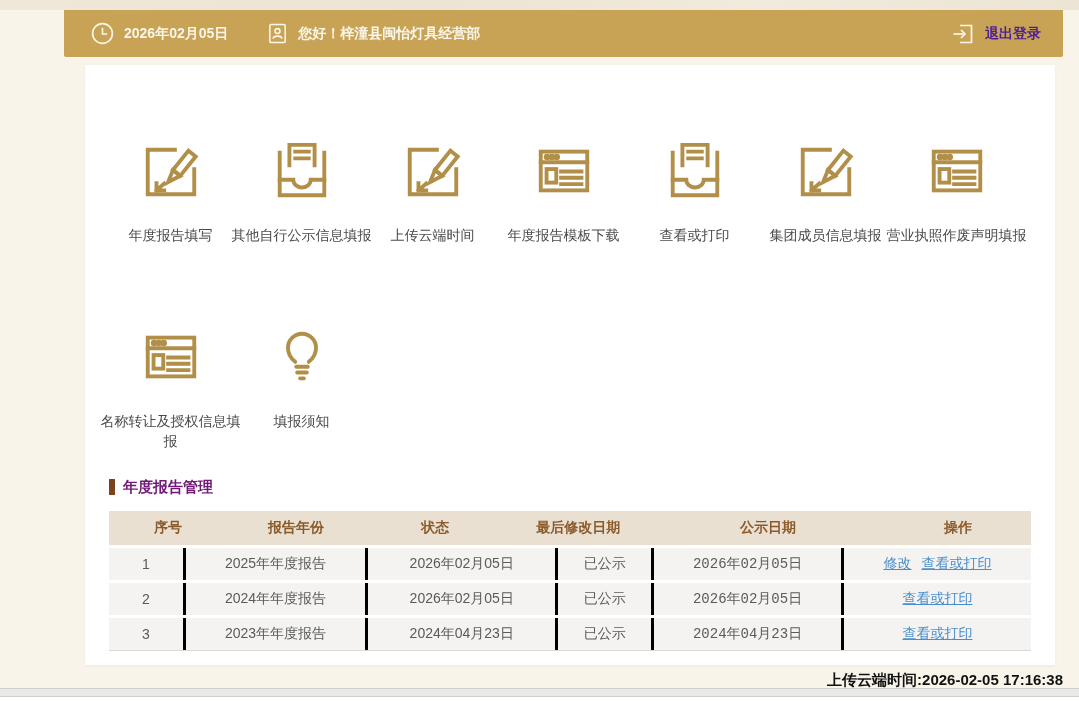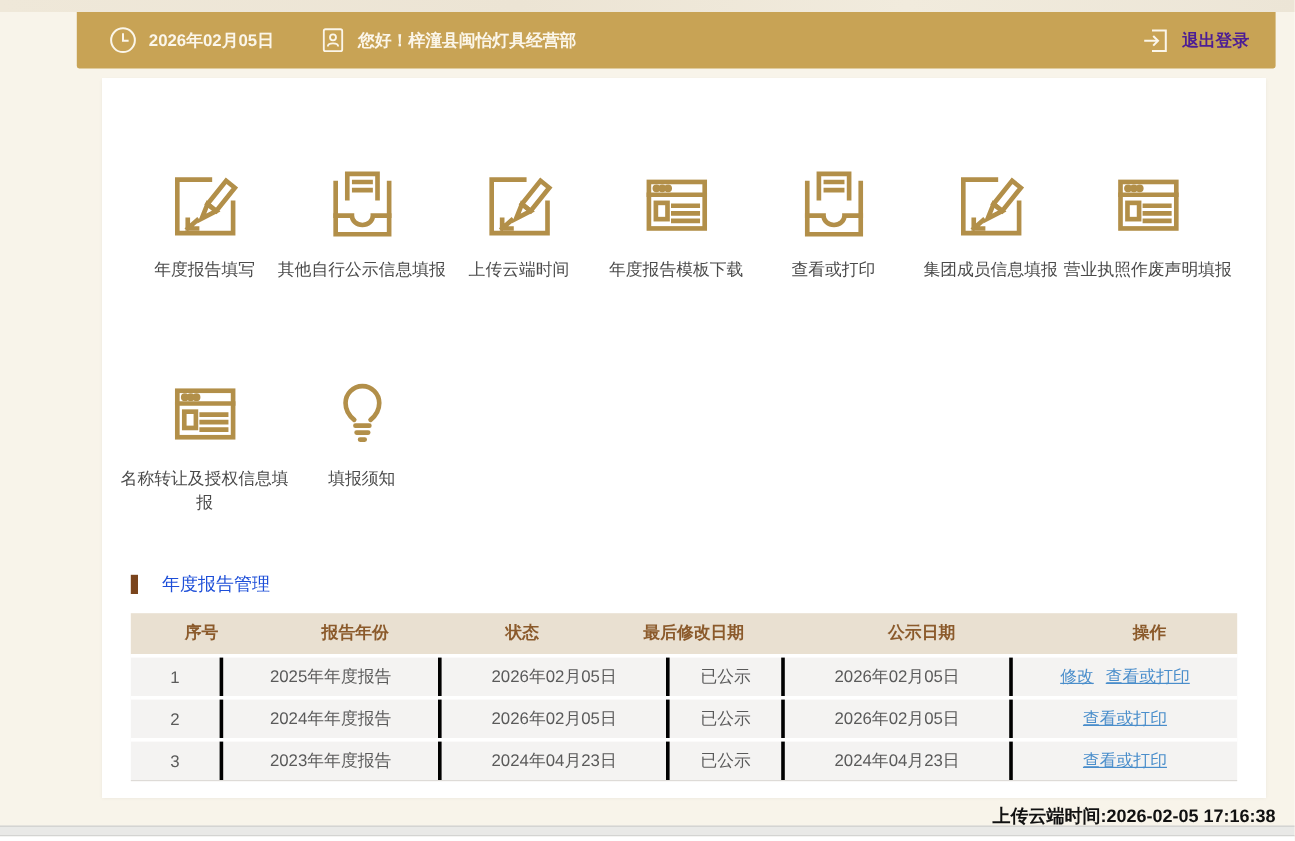--- a/index.html
+++ b/index.html
@@ -39,44 +39,44 @@
     display:flex; flex-wrap:wrap; align-content:flex-start;
     padding:75px 0 0 20px; row-gap:80px;
   }
   .menu-item {
     width:131px; display:flex; flex-direction:column; align-items:center;
     cursor:pointer;
   }
   .menu-icon { width:62px; height:62px; color:var(--icon,#b28f49); }
   .menu-icon svg { width:62px; height:62px; display:block; }
   .menu-label {
-    margin-top:12px; width:142px; margin-left:-5.5px; margin-right:-5.5px;
-    font-size:14px; line-height:20px; color:#4a4a4a; text-align:center;
+    margin-top:24px; width:142px; margin-left:-5.5px; margin-right:-5.5px;
+    font-size:14px; line-height:20px; color:#4a4a4a; text-align:center;font-family:Liberation Mono, monospace;
   }
   .report-section { position:absolute; top:412px; left:24px; right:24px; }
   .section-title { display:flex; align-items:center; height:20px; }
   .section-marker {
     width:6px; height:16px; background:#7a441c; margin-right:8px;
   }
-  .section-label { font-size:15px; font-weight:normal; color:#1d4ed8;margin-left:12px; }
+  .section-label { font-size:15px; font-weight:bold; color:#701a75; }
   .tbl { margin-top:14px; font-size:14px; border-bottom:1px solid #dedbd7; }
   .tbl-header {
     display:flex; height:34px; background:var(--header-bg,#e9e0d1);
   }
   .tbl-header .cell {
     font-weight:bold; color:var(--header-text,#8b5a2b); border:none;padding-left:44px;
   }
   .tbl-row { display:flex; height:35px; background:#f4f3f2; border-top:3px solid #ffffff; }
   .cell {
     display:flex; align-items:center; justify-content:center;
     color:#5a5a5a; overflow:hidden; white-space:nowrap;
   }
   .tbl-row .cell + .cell { border-left:3px solid #000000; }
   .c-no{width:8%;} .c-year{width:19.8%;} .c-mod{width:20.6%;}
-  .c-status{width:10.4%;} .c-pub{width:20.6%;} .c-op{width:20.6%;}
+  .c-status{width:10.4%;} .c-pub{width:20.6%;font-family:Liberation Mono, monospace;} .c-op{width:20.6%;}
   .c-op { gap:10px; }
   .op-link { color:var(--link,#4a8ecb); text-decoration:underline; cursor:pointer; }
   .footer-time {
     position:absolute; top:671px; right:16px;
     font-size:15px; font-weight:bold; color:#111111;
   }
   .hscrollbar {
     position:absolute; top:688px; left:0; width:1079px; height:9px;
     background:#e9e9e7; border-top:1px solid #cfcfcd; border-bottom:1px solid #cfcfcd;
   }

